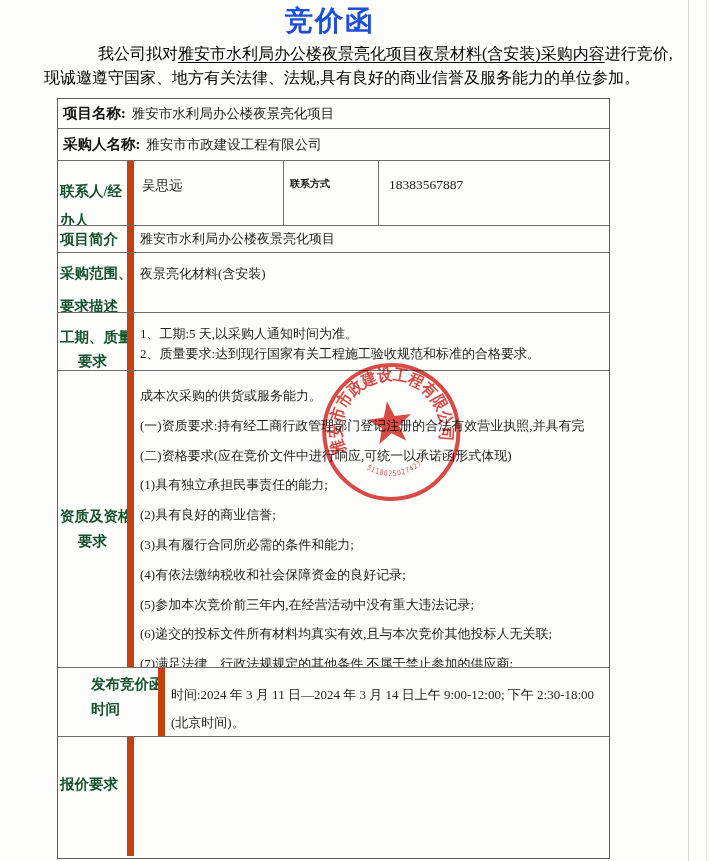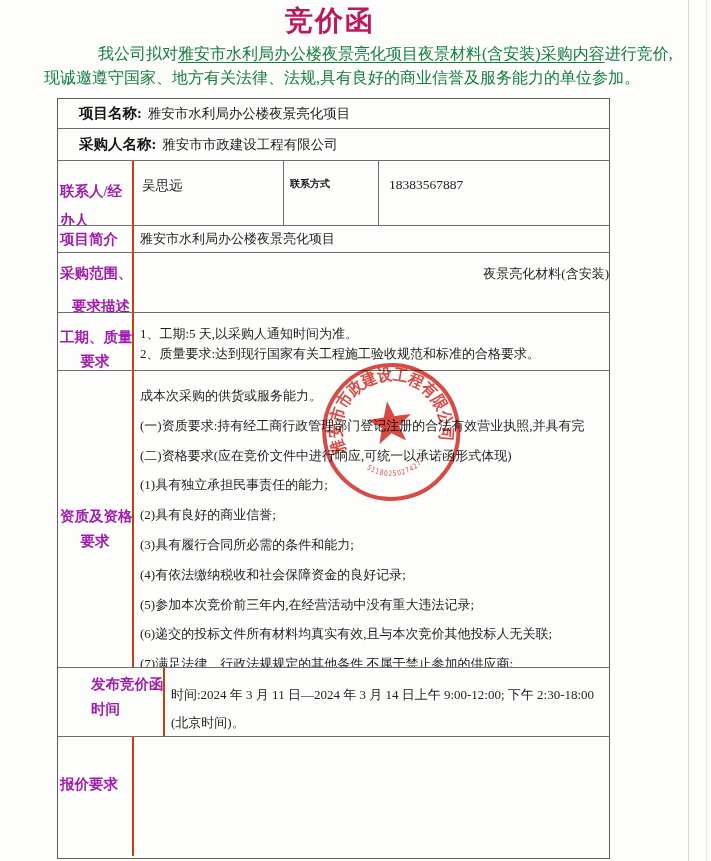--- a/index.html
+++ b/index.html
@@ -9,54 +9,54 @@
     width: 711px; height: 861px;
     background: #fdfdfc;
     font-family: "Liberation Serif", "DejaVu Serif", serif;
     color: #1e1e1e;
     overflow: hidden;
   }
   .doc-title {
     position: absolute; left: 0; top: 2px; width: 660px;
     text-align: center;
     font-family: "DejaVu Sans", "Liberation Sans", sans-serif;
-    font-weight: bold; font-size: 28px; letter-spacing: 2px; color:#be185d;
+    font-weight: bold; font-size: 28px; letter-spacing: 2px; color:#1d4ed8;
   }
   .intro {
     position: absolute; left: 44px; top: 42px; width: 665px;
-    font-size: 16px; line-height: 24px; color:#15803d;
+    font-size: 16px; line-height: 24px; color:#000000;
   }
   .intro .l1 { white-space: nowrap; text-indent: 54px; }
   .intro .l2 { white-space: nowrap; }
   .intro u { text-decoration: underline; text-underline-offset: 3px; }
 
   .bid-table {
     position: absolute; left: 57px; top: 98px;
     width: 553px; height: 761px;
     border: 1px solid #5e5e5e;
     background: transparent;
   }
   .row { display: flex; border-bottom: 1px solid #6e6e6e; position: relative; }
   .r0 { height: 30px; } .r1 { height: 32px; } .r2 { height: 65px; }
-  .r3 { height: 27px; } .r4 { height: 60px; text-align: right; } .r5 { height: 58px; }
+  .r3 { height: 27px; } .r4 { height: 60px; } .r5 { height: 58px; }
   .r6 { height: 297px; } .r7 { height: 69px; } .r8 { height: 119px; border-bottom: none; }
 
   .lbl {
     width: 76px; flex-shrink: 0;
-    border-right: 2px solid #c2410c;
-    font-weight: bold; font-size: 14.5px; color:#a21caf;
+    border-right: 7px solid #c2410c;
+    font-weight: bold; font-size: 14.5px; color:#14532d;
     padding: 0 2px; overflow: hidden;
   }
   .lbl div { white-space: nowrap; }
   .cnt { flex: 1; font-size: 13px; padding-left: 6px; overflow: hidden; }
   .cnt div { white-space: nowrap; }
 
   
   .full { display:flex; align-items:center; width:100%; padding-left:5px; font-size:13.5px; }
-  .full b { font-size: 14.5px; color:#141414;margin-left:16px; }
+  .full b { font-size: 14.5px; color:#141414; }
   .full span { margin-left: 6px; }
 
   
   .r2 .lbl { padding-top: 16px; line-height: 29px; }
   .cell-name { width:150px; flex-shrink:0; border-right:1px solid #6e6e6e; font-size:13.5px; padding:16px 8px 0 8px; }
   .cell-method { width:95px; flex-shrink:0; border-right:1px solid #6e6e6e; font-weight:bold; font-size:10px; padding:16px 0 0 6px; color:#141414; }
   .cell-phone { flex:1; font-size:13.5px; padding:16px 0 0 10px; }
 
   .r3 .lbl { display:flex; align-items:center; }
   .r3 .cnt { display:flex; align-items:center; }

